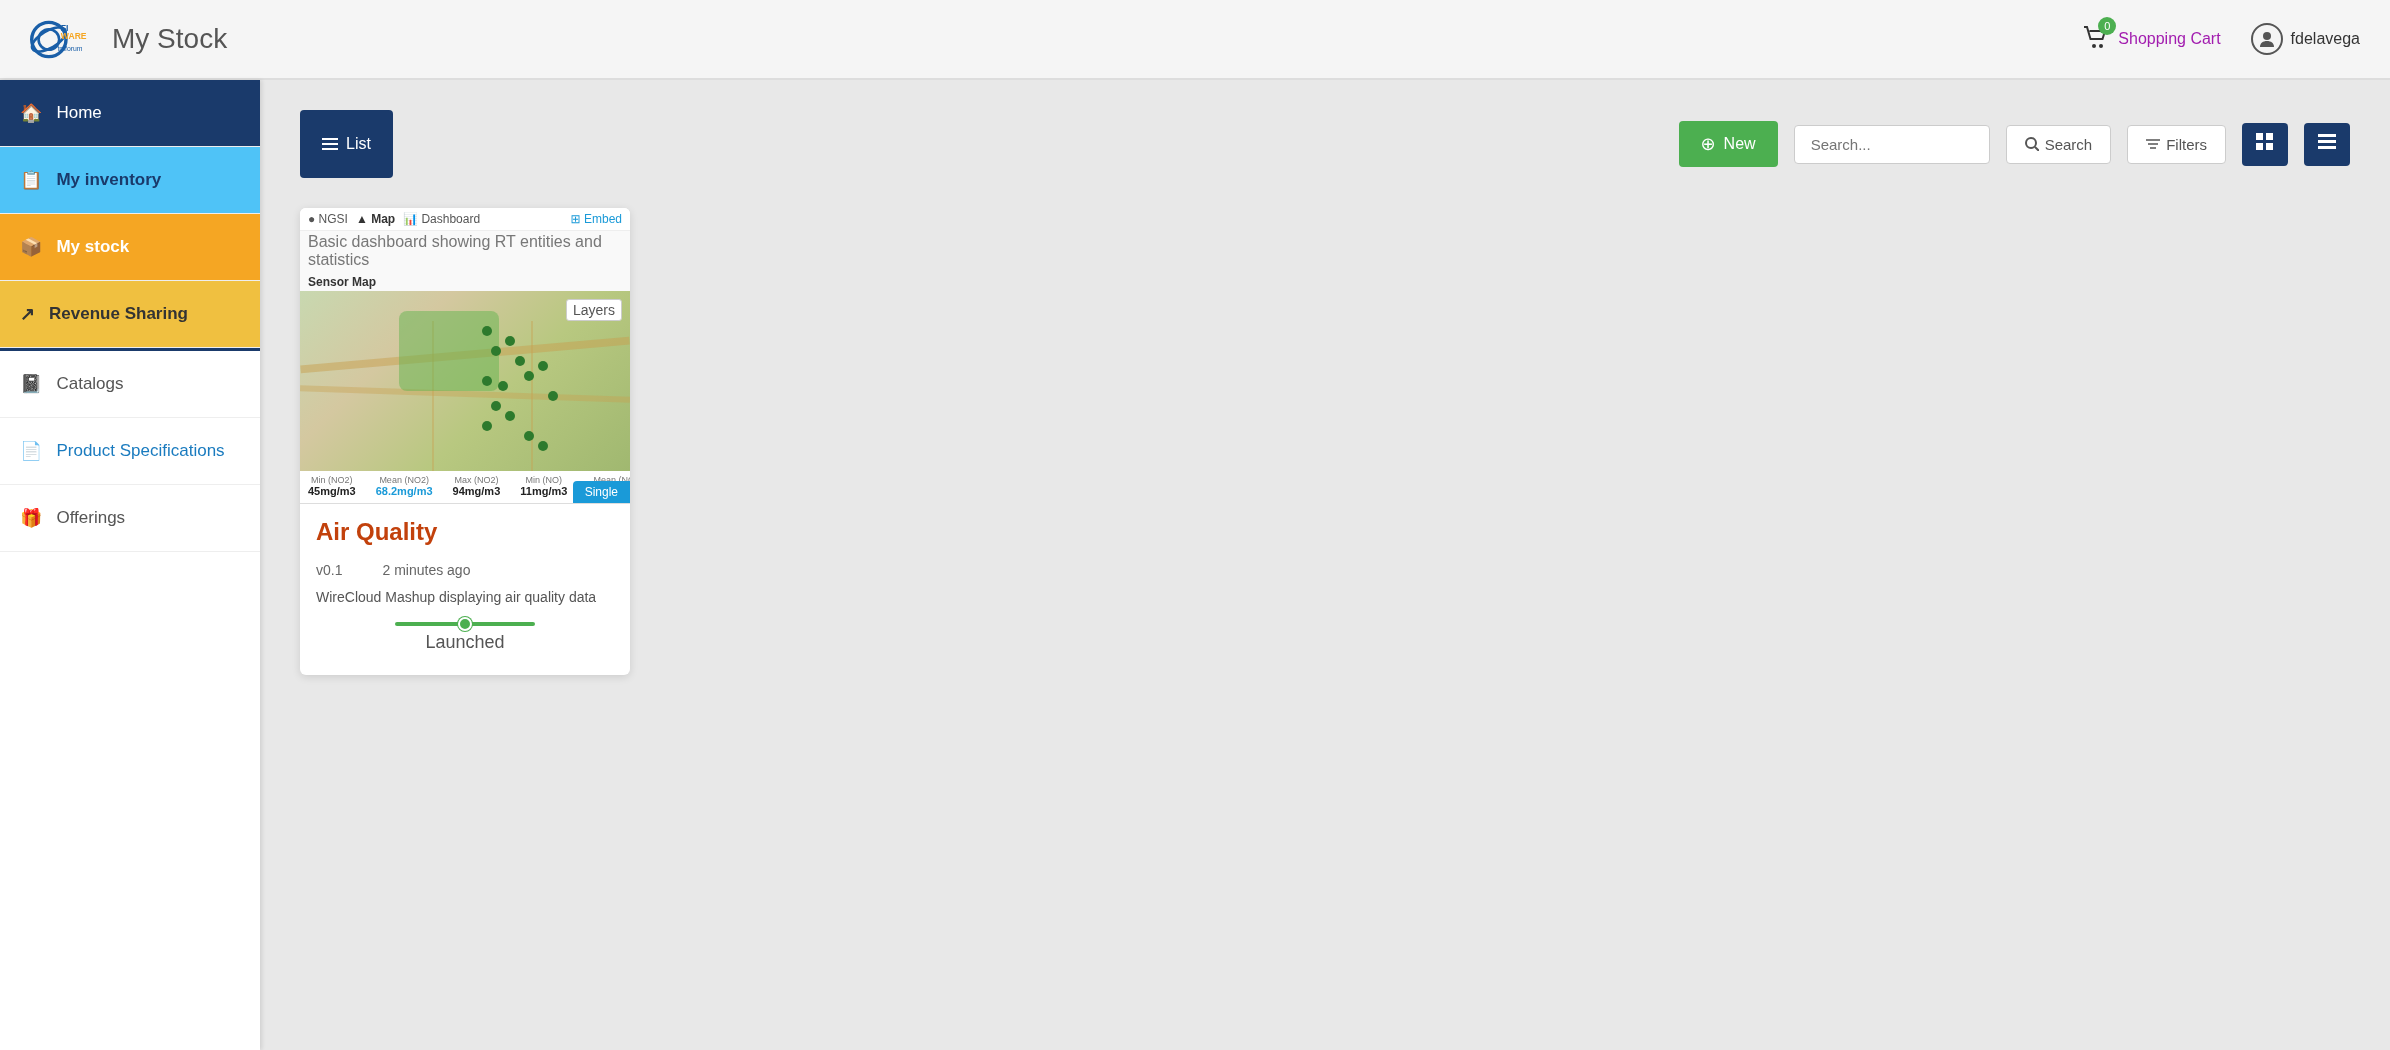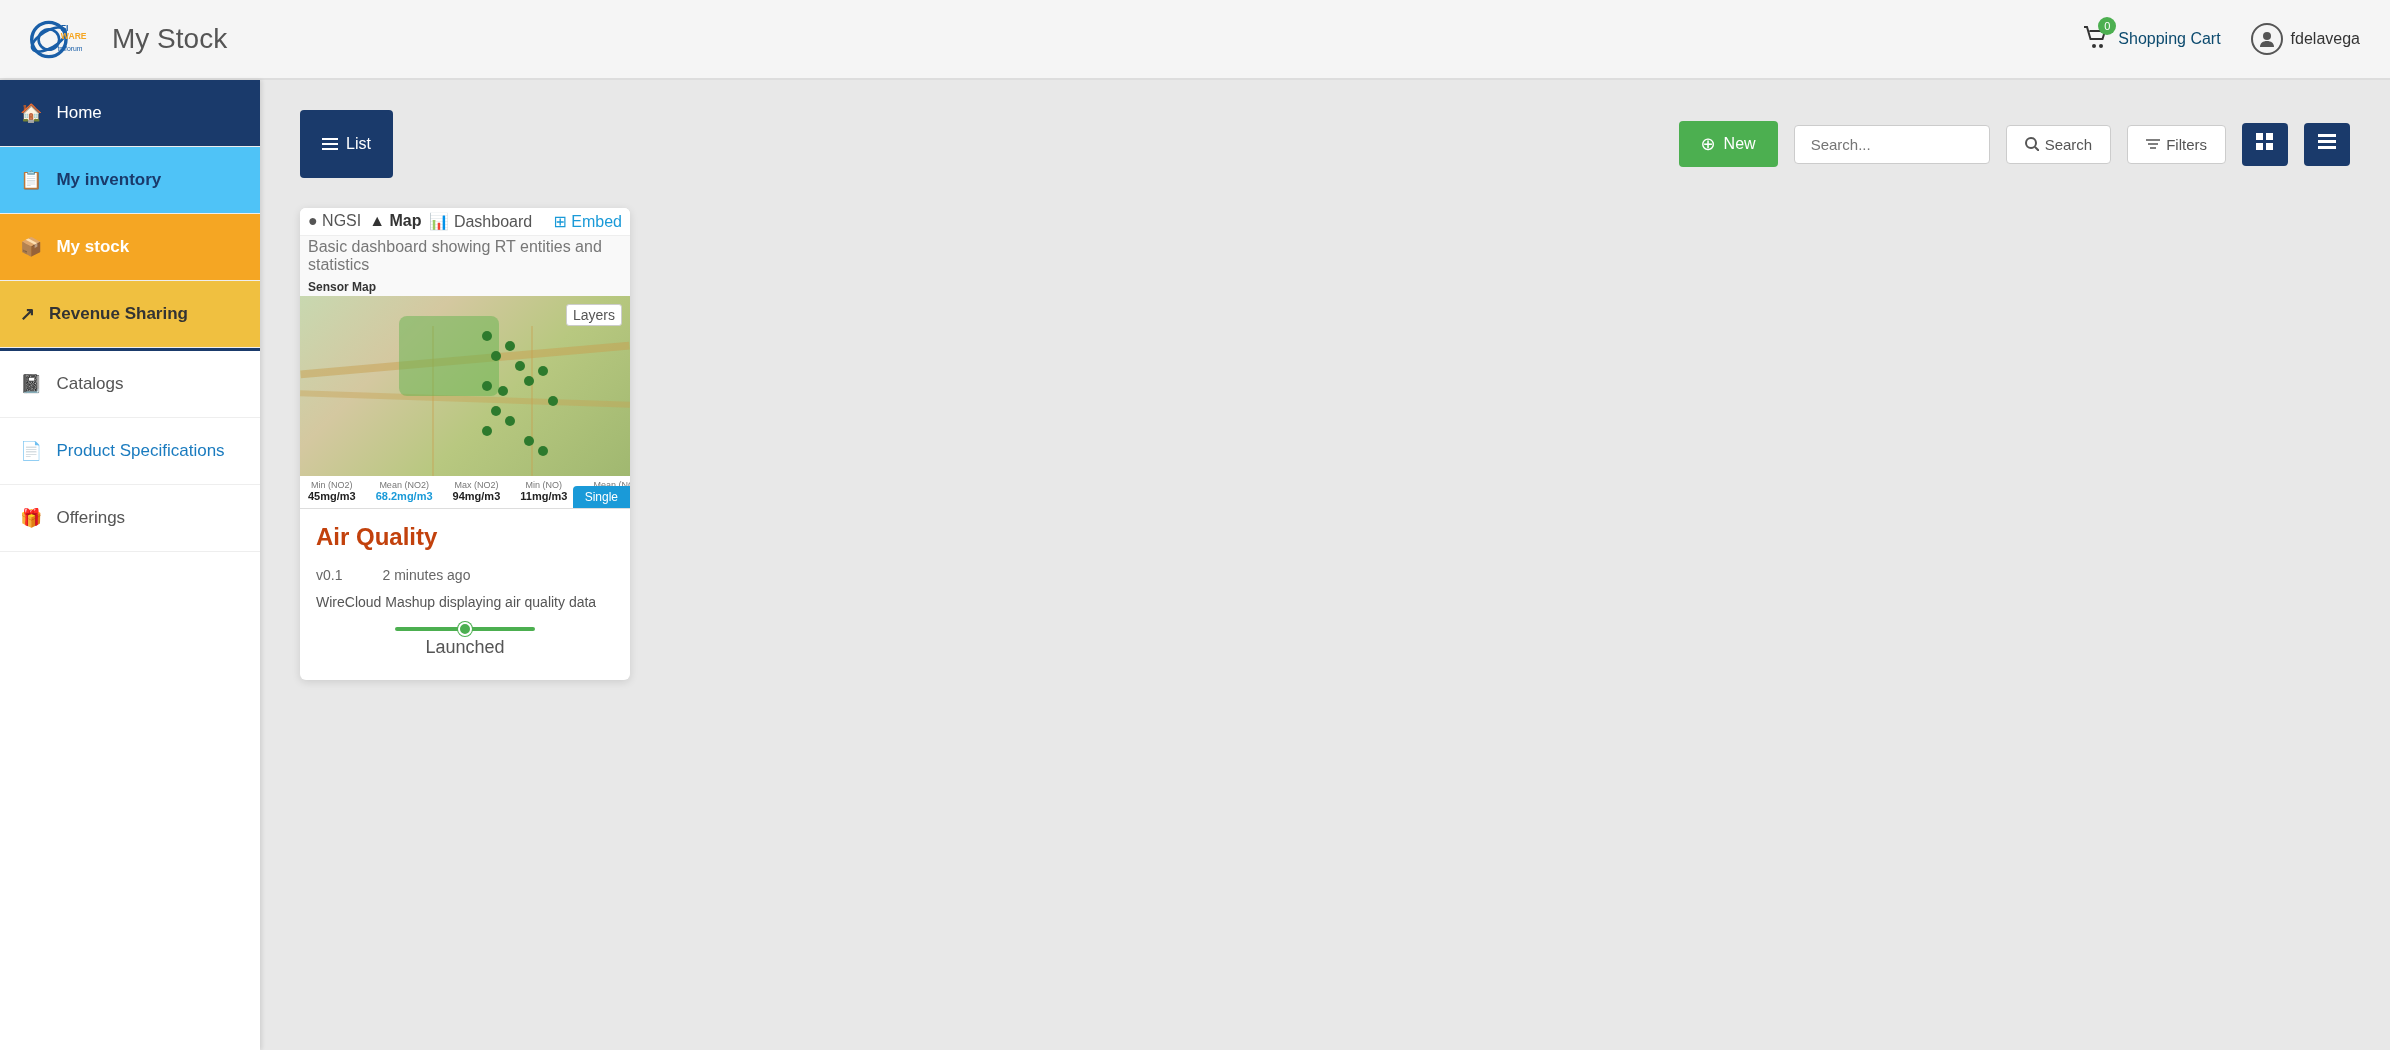--- a/index.html
+++ b/index.html
@@ -53,21 +53,21 @@
       color: white;
       border-radius: 50%;
       width: 18px;
       height: 18px;
       font-size: 11px;
       display: flex;
       align-items: center;
       justify-content: center;
     }
     .cart-icon-svg { width: 28px; height: 28px; }
-    .cart-label { font-size: 16px; color: #0c4a6e; }
+    .cart-label { font-size: 16px; color: #a21caf; }
     .user-area {
       display: flex;
       align-items: center;
       gap: 8px;
       cursor: pointer;
     }
     .user-icon-circle {
       width: 32px;
       height: 32px;
       border-radius: 50%;
@@ -231,21 +231,21 @@
       position: absolute;
       width: 10px;
       height: 10px;
       background: #2d7a2d;
       border-radius: 50%;
     }
     .card-toolbar-mini {
       display: flex;
       gap: 8px;
       padding: 4px 8px;
-      font-size: 16px;
+      font-size: 12px;
       color: #555;
       background: white;
       border-bottom: 1px solid #eee;
     }
     .card-toolbar-mini span { cursor: pointer; }
     .card-toolbar-mini span.active { color: #333; font-weight: bold; }
     .card-subtitle { font-size: 16px; color: #777; padding: 2px 8px 4px; }
     .sensor-title { font-size: 12px; font-weight: bold; color: #333; padding: 2px 8px; }
     .card-single-badge {
       position: absolute;

